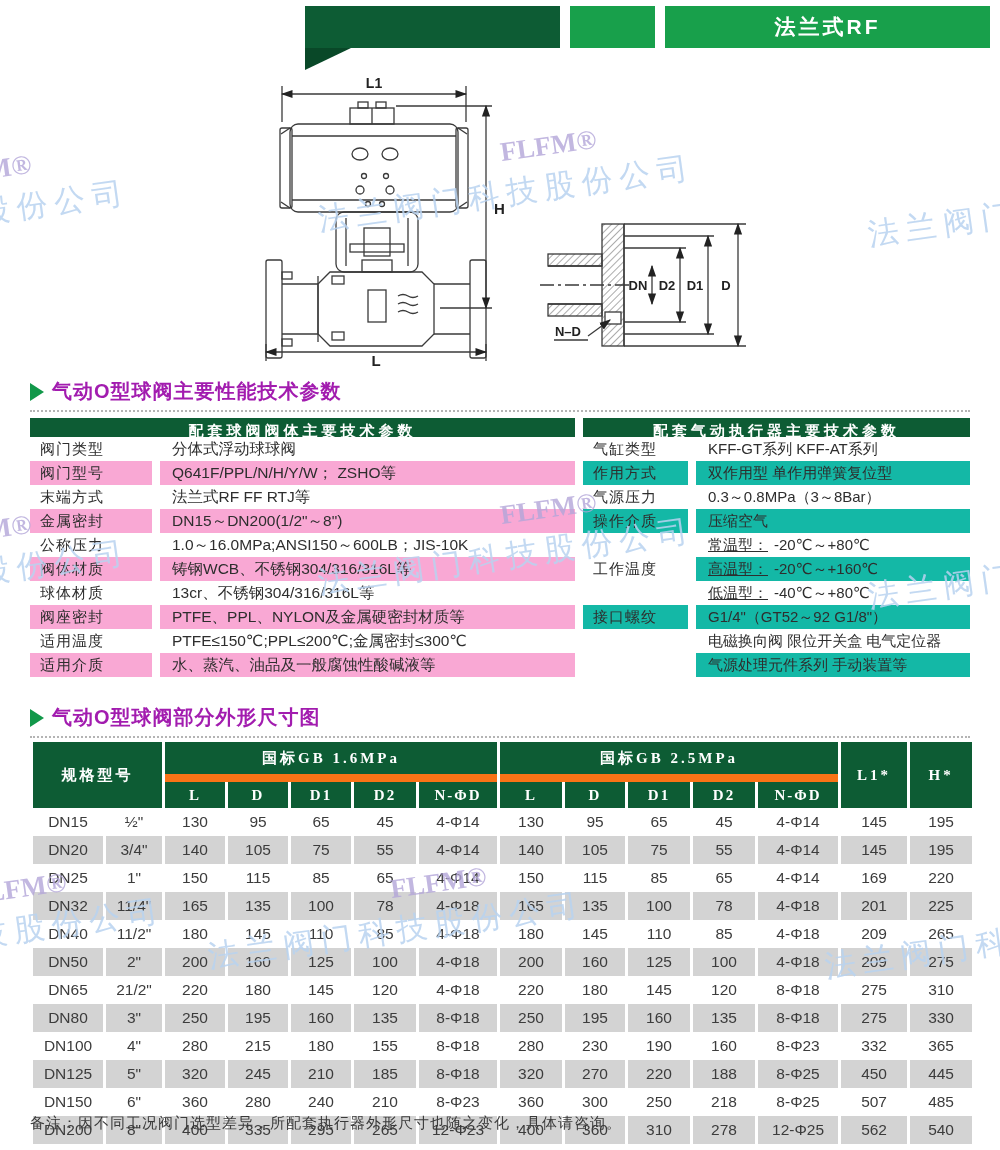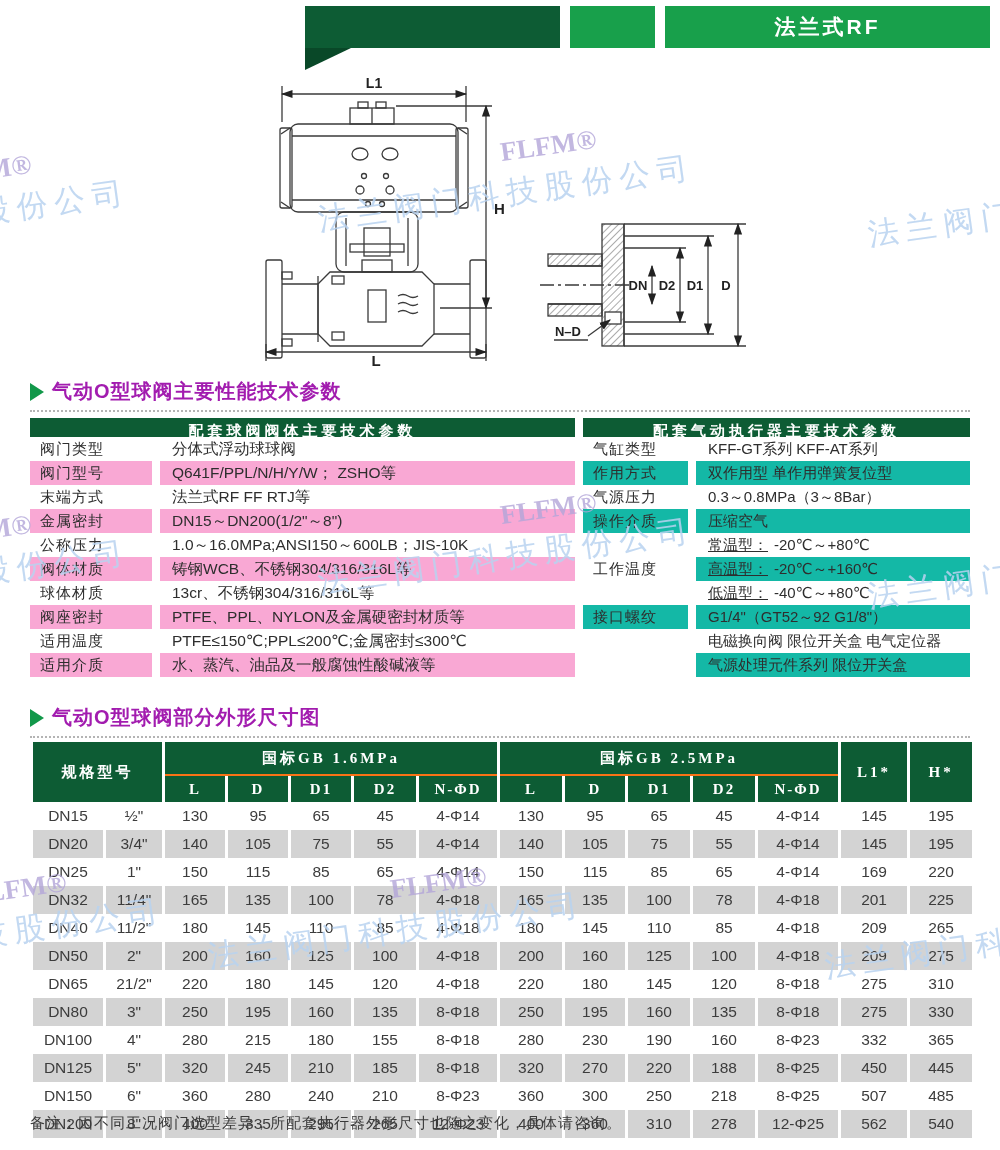--- a/index.html
+++ b/index.html
@@ -44,21 +44,21 @@
   .gcell{display:flex;align-items:center;padding-left:10px;font-size:15px;letter-spacing:1px;}
   .gval{padding-left:12px;font-size:15px;letter-spacing:0;}
   .gbg{background:#14b8a6;}
   .ul{text-decoration:underline;margin-right:6px;}
 
   
   .dim{position:absolute;left:30px;top:742px;width:940px;border-collapse:separate;border-spacing:3px 0;
        table-layout:fixed;}
   .dim th{background:#0d5c34;color:#fff;font-family:"Liberation Serif",serif;font-weight:bold;}
   .dim .grp{height:30px;font-size:15px;letter-spacing:3px;}
-  .dim .gb{border-bottom:2px solid #f97316;}
+  .dim .gb{border-bottom:8px solid #f97316;}
   .dim .sub{height:24px;font-size:15px;letter-spacing:2px;}
   .dim td{height:26px;text-align:center;font-size:15.5px;color:#3c3c3c;}
   .dim tbody tr.alt td{background:#d3d3d3;}
 
   .footnote{position:absolute;left:30px;top:1114px;font-size:15px;color:#3a3a3a;letter-spacing:1px;}
 </style>
 </head>
 <body>
 
 <div class="page">
@@ -279,21 +279,21 @@
         <span class="ul">高温型：</span>
           <span>-20℃～+160℃</span>
       </div>
       <div class="gcell gval" style="grid-row:7;grid-column:2">
         <span class="ul">低温型：</span>
           <span>-40℃～+80℃</span>
       </div>
       <div class="gcell gbg" style="grid-row:8;grid-column:1">接口螺纹</div>
       <div class="gcell gval gbg" style="grid-row:8;grid-column:2">G1/4"（GT52～92 G1/8"）</div>
       <div class="gcell gval" style="grid-row:9;grid-column:2">电磁换向阀 限位开关盒 电气定位器</div>
-      <div class="gcell gval gbg" style="grid-row:10;grid-column:2">气源处理元件系列 限位开关盒</div>
+      <div class="gcell gval gbg" style="grid-row:10;grid-column:2">气源处理元件系列 手动装置等</div>
     </div>
   </div>
 
   <div class="sec-title" style="top:704px">
     <span class="tri"></span>
     <span class="txt">气动O型球阀部分外形尺寸图</span>
   </div>
   <div class="dotline" style="top:736px"></div>
 
   <table class="dim">

